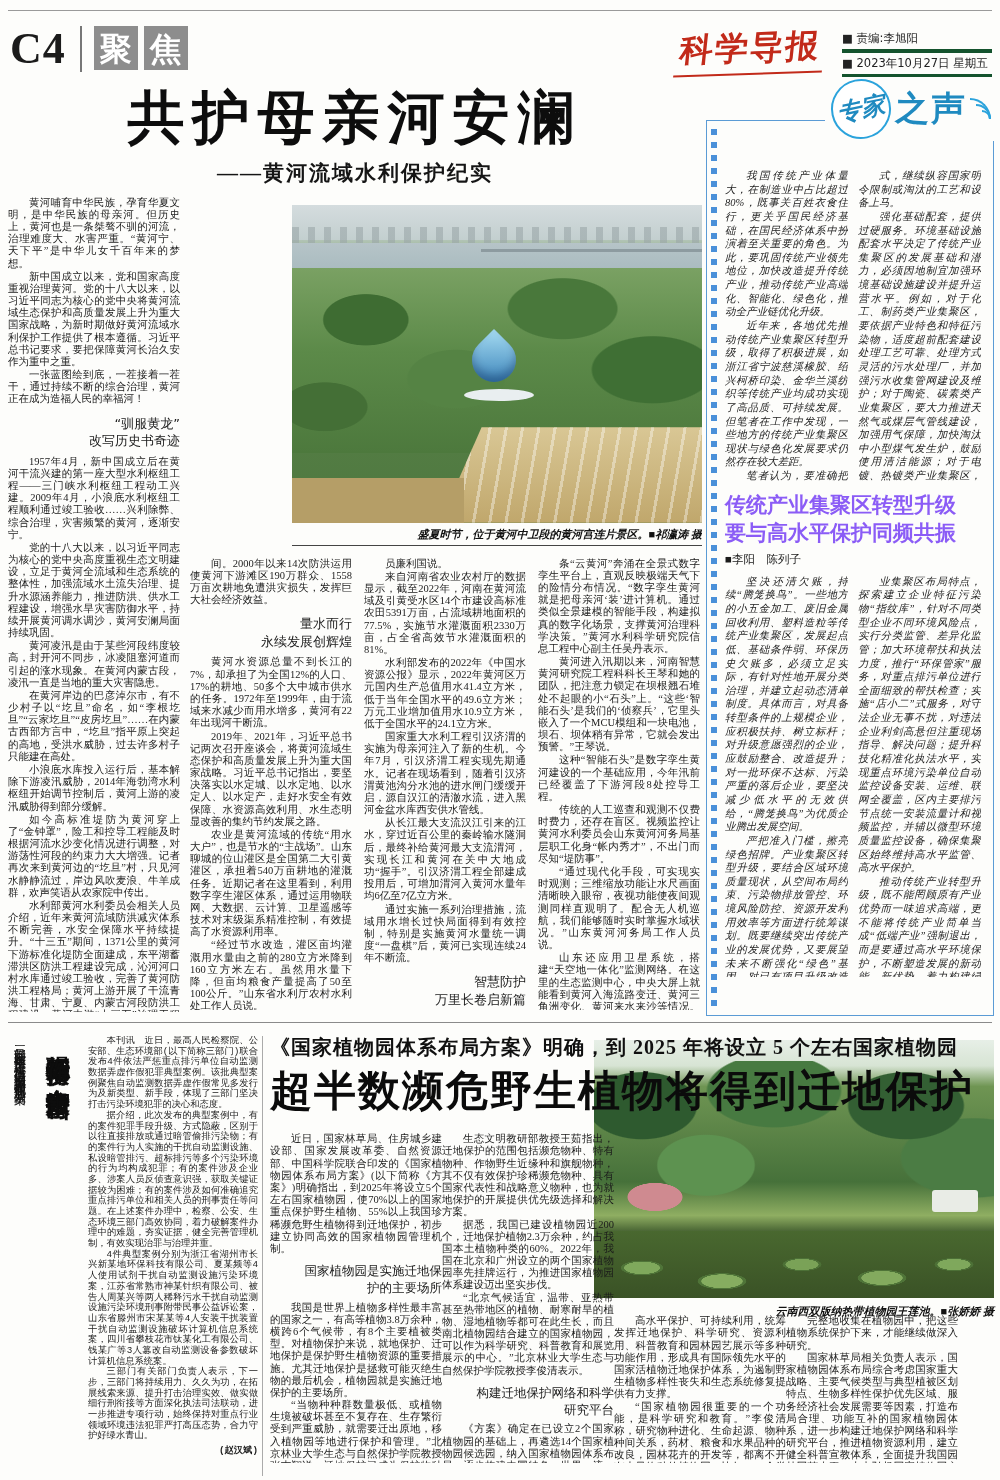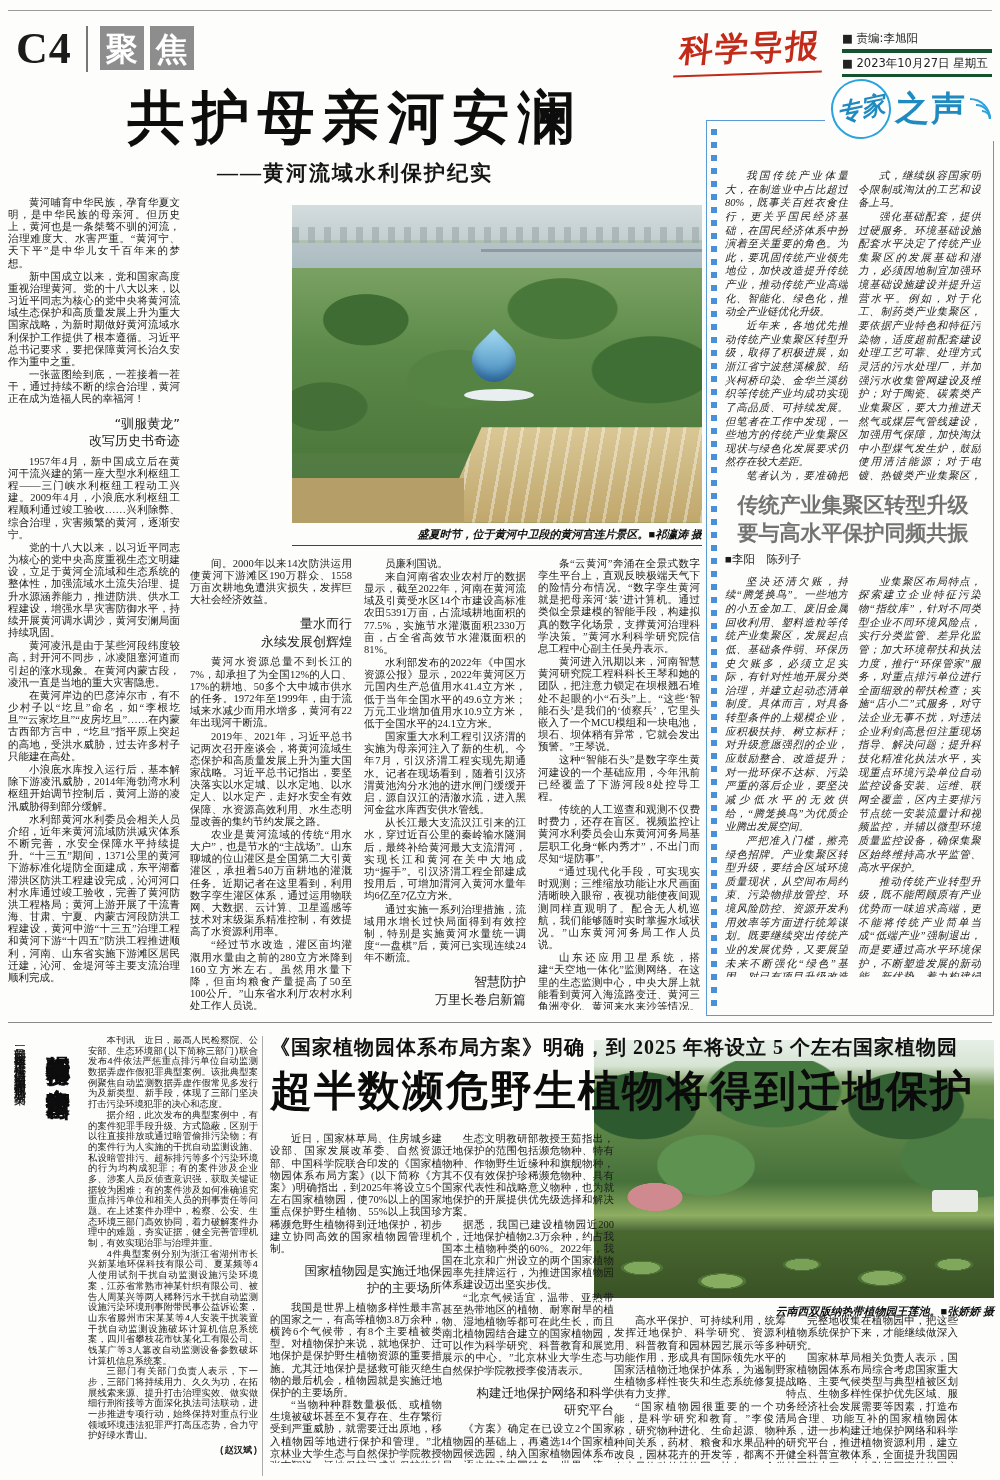--- a/index.html
+++ b/index.html
@@ -3,21 +3,21 @@
 <meta charset="utf-8">
 <style>
   html,body{margin:0;padding:0;}
   body{
     width:1000px;height:1480px;position:relative;background:#fdfdfb;
     font-family:"Liberation Serif","DejaVu Serif",serif;color:#1b1b1b;
     overflow:hidden;
   }
   .top-rule{position:absolute;left:8px;right:8px;top:10px;border-top:1.5px solid #9a9a9a;}
   
-  .header{position:absolute;left:16px;top:24px;right:8px;height:54px;}
+  .header{position:absolute;left:10px;top:24px;right:8px;height:54px;}
   .edition{display:inline-block;font-size:44px;font-weight:bold;vertical-align:top;line-height:50px;letter-spacing:1px;}
   .hdr-div{display:inline-block;width:2px;height:46px;background:#777;margin:2px 8px 0 10px;vertical-align:top;}
   .section-box{display:inline-block;width:44px;height:44px;background:#8d8d8d;color:#fff;
     font-family:"DejaVu Sans","Liberation Sans",sans-serif;font-weight:bold;font-size:32px;
     text-align:center;line-height:46px;margin:2px 2px 0 0;vertical-align:top;}
   .masthead{position:absolute;right:168px;top:2px;font-size:33px;font-weight:bold;color:#c22a1a;
     transform:skewX(-8deg) rotate(-2deg);letter-spacing:2px;border-bottom:2px solid #c22a1a;padding:0 4px 2px 4px;}
   .hdr-info{position:absolute;right:0;top:4px;width:150px;font-size:11.5px;color:#222;
     font-family:"DejaVu Sans","Liberation Sans",sans-serif;}
   .hdr-info div{padding:3px 0;border-bottom:4px solid #14532d;}
@@ -81,22 +81,22 @@
   .badge-wave i{position:absolute;right:0;bottom:0;border:2px solid #2ba3dc;border-left:none;border-bottom:none;
     border-radius:0 100% 0 0;display:block;}
   .badge-wave i:nth-child(1){width:7px;height:7px;}
   .badge-wave i:nth-child(2){width:13px;height:13px;}
   .badge-wave i:nth-child(3){width:19px;height:19px;}
   .sb-cols{display:flex;gap:10px;}
   .sb-col{width:124px;font-size:10.5px;line-height:1.3;font-style:italic;text-align:justify;overflow:hidden;color:#222;}
   .sb-col .blk-p{text-indent:2em;}
   .sb-top .sb-col{height:312px;}
   .sb-bottom .sb-col{height:402px;}
-  .sb-headline{margin:10px 0 4px 0;text-align:center;font-family:"DejaVu Sans","Liberation Sans",sans-serif;
-    font-weight:bold;font-size:21px;line-height:1.35;white-space:pre-line;color:#737373;}
+  .sb-headline{margin:10px 0 4px 0;font-family:"DejaVu Sans","Liberation Sans",sans-serif;
+    font-weight:bold;font-size:21px;line-height:1.35;white-space:pre-line;color:#8b5cf6;}
   .sb-byline{font-size:11.5px;margin:2px 0 8px 0;}
   
   .mid-rule{position:absolute;left:8px;right:8px;top:1022px;border-top:1px solid #8a8a8a;}
   .v-rule{position:absolute;left:262px;top:1036px;height:440px;border-left:1px solid #aaa;}
   
   .enforce{position:absolute;left:8px;top:1036px;width:250px;height:440px;display:flex;gap:7px;}
   .vert{writing-mode:vertical-rl;text-orientation:upright;}
   .en-kicker{width:20px;height:100%;font-size:12px;letter-spacing:1.5px;color:#111;flex:none;}
   .en-headline{width:46px;height:100%;font-family:"DejaVu Sans","Liberation Sans",sans-serif;
     font-weight:bold;font-size:24px;letter-spacing:1px;color:#0d0d0d;flex:none;line-height:46px;}
@@ -159,20 +159,21 @@
     <div class="col m-col1">
         <div class="blk-p">黄河哺育中华民族，孕育华夏文明，是中华民族的母亲河。但历史上，黄河也是一条桀骜不驯的河流，治理难度大、水害严重。“黄河宁、天下平”是中华儿女千百年来的梦想。</div>
         <div class="blk-p">新中国成立以来，党和国家高度重视治理黄河。党的十八大以来，以习近平同志为核心的党中央将黄河流域生态保护和高质量发展上升为重大国家战略，为新时期做好黄河流域水利保护工作提供了根本遵循。习近平总书记要求，要把保障黄河长治久安作为重中之重。</div>
         <div class="blk-p">一张蓝图绘到底，一茬接着一茬干，通过持续不断的综合治理，黄河正在成为造福人民的幸福河！</div>
         <div class="blk-h">“驯服黄龙”<br>改写历史书奇迹</div>
         <div class="blk-p">1957年4月，新中国成立后在黄河干流兴建的第一座大型水利枢纽工程——三门峡水利枢纽工程动工兴建。2009年4月，小浪底水利枢纽工程顺利通过竣工验收……兴利除弊、综合治理，灾害频繁的黄河，逐渐安宁。</div>
         <div class="blk-p">党的十八大以来，以习近平同志为核心的党中央高度重视生态文明建设，立足于黄河全流域和生态系统的整体性，加强流域水土流失治理、提升水源涵养能力，推进防洪、供水工程建设，增强水旱灾害防御水平，持续开展黄河调水调沙，黄河安澜局面持续巩固。</div>
         <div class="blk-p">黄河凌汛是由于某些河段纬度较高，封开河不同步，冰凌阻塞河道而引起的涨水现象。在黄河内蒙古段，凌汛一直是当地的重大灾害隐患。</div>
         <div class="blk-p">在黄河岸边的巴彦淖尔市，有不少村子以“圪旦”命名，如“李根圪旦”“云家圪旦”“皮房圪旦”……在内蒙古西部方言中，“圪旦”指平原上突起的高地，受洪水威胁，过去许多村子只能建在高处。</div>
         <div class="blk-p">小浪底水库投入运行后，基本解除下游凌汛威胁，2014年海勃湾水利枢纽开始调节控制后，黄河上游的凌汛威胁得到部分缓解。</div>
+        <div class="blk-p">如今高标准堤防为黄河穿上了“金钟罩”，险工和控导工程能及时根据河流水沙变化情况进行调整，对游荡性河段的约束力大大增强。记者再次来到黄河边的“圪旦”村，只见河水静静流过，岸边风吹麦浪、牛羊成群，欢声笑语从农家院中传出。</div>
         <div class="blk-p">水利部黄河水利委员会相关人员介绍，近年来黄河流域防洪减灾体系不断完善，水安全保障水平持续提升。“十三五”期间，1371公里的黄河下游标准化堤防全面建成，东平湖蓄滞洪区防洪工程建设完成，沁河河口村水库通过竣工验收，完善了黄河防洪工程格局；黄河上游开展了干流青海、甘肃、宁夏、内蒙古河段防洪工程建设，黄河中游“十三五”治理工程和黄河下游“十四五”防洪工程推进顺利，河南、山东省实施下游滩区居民迁建，沁河、金堤河等主要支流治理顺利完成。</div>
       </div>
     <div class="right-zone">
       <div class="photo-wrap">
         <div class="river-photo">
           <div class="rp-sky"></div>
           <div class="rp-city"></div>
           <div class="rp-river"></div>
           <div class="rp-bridge"></div>
           <div class="rp-forest"></div>

